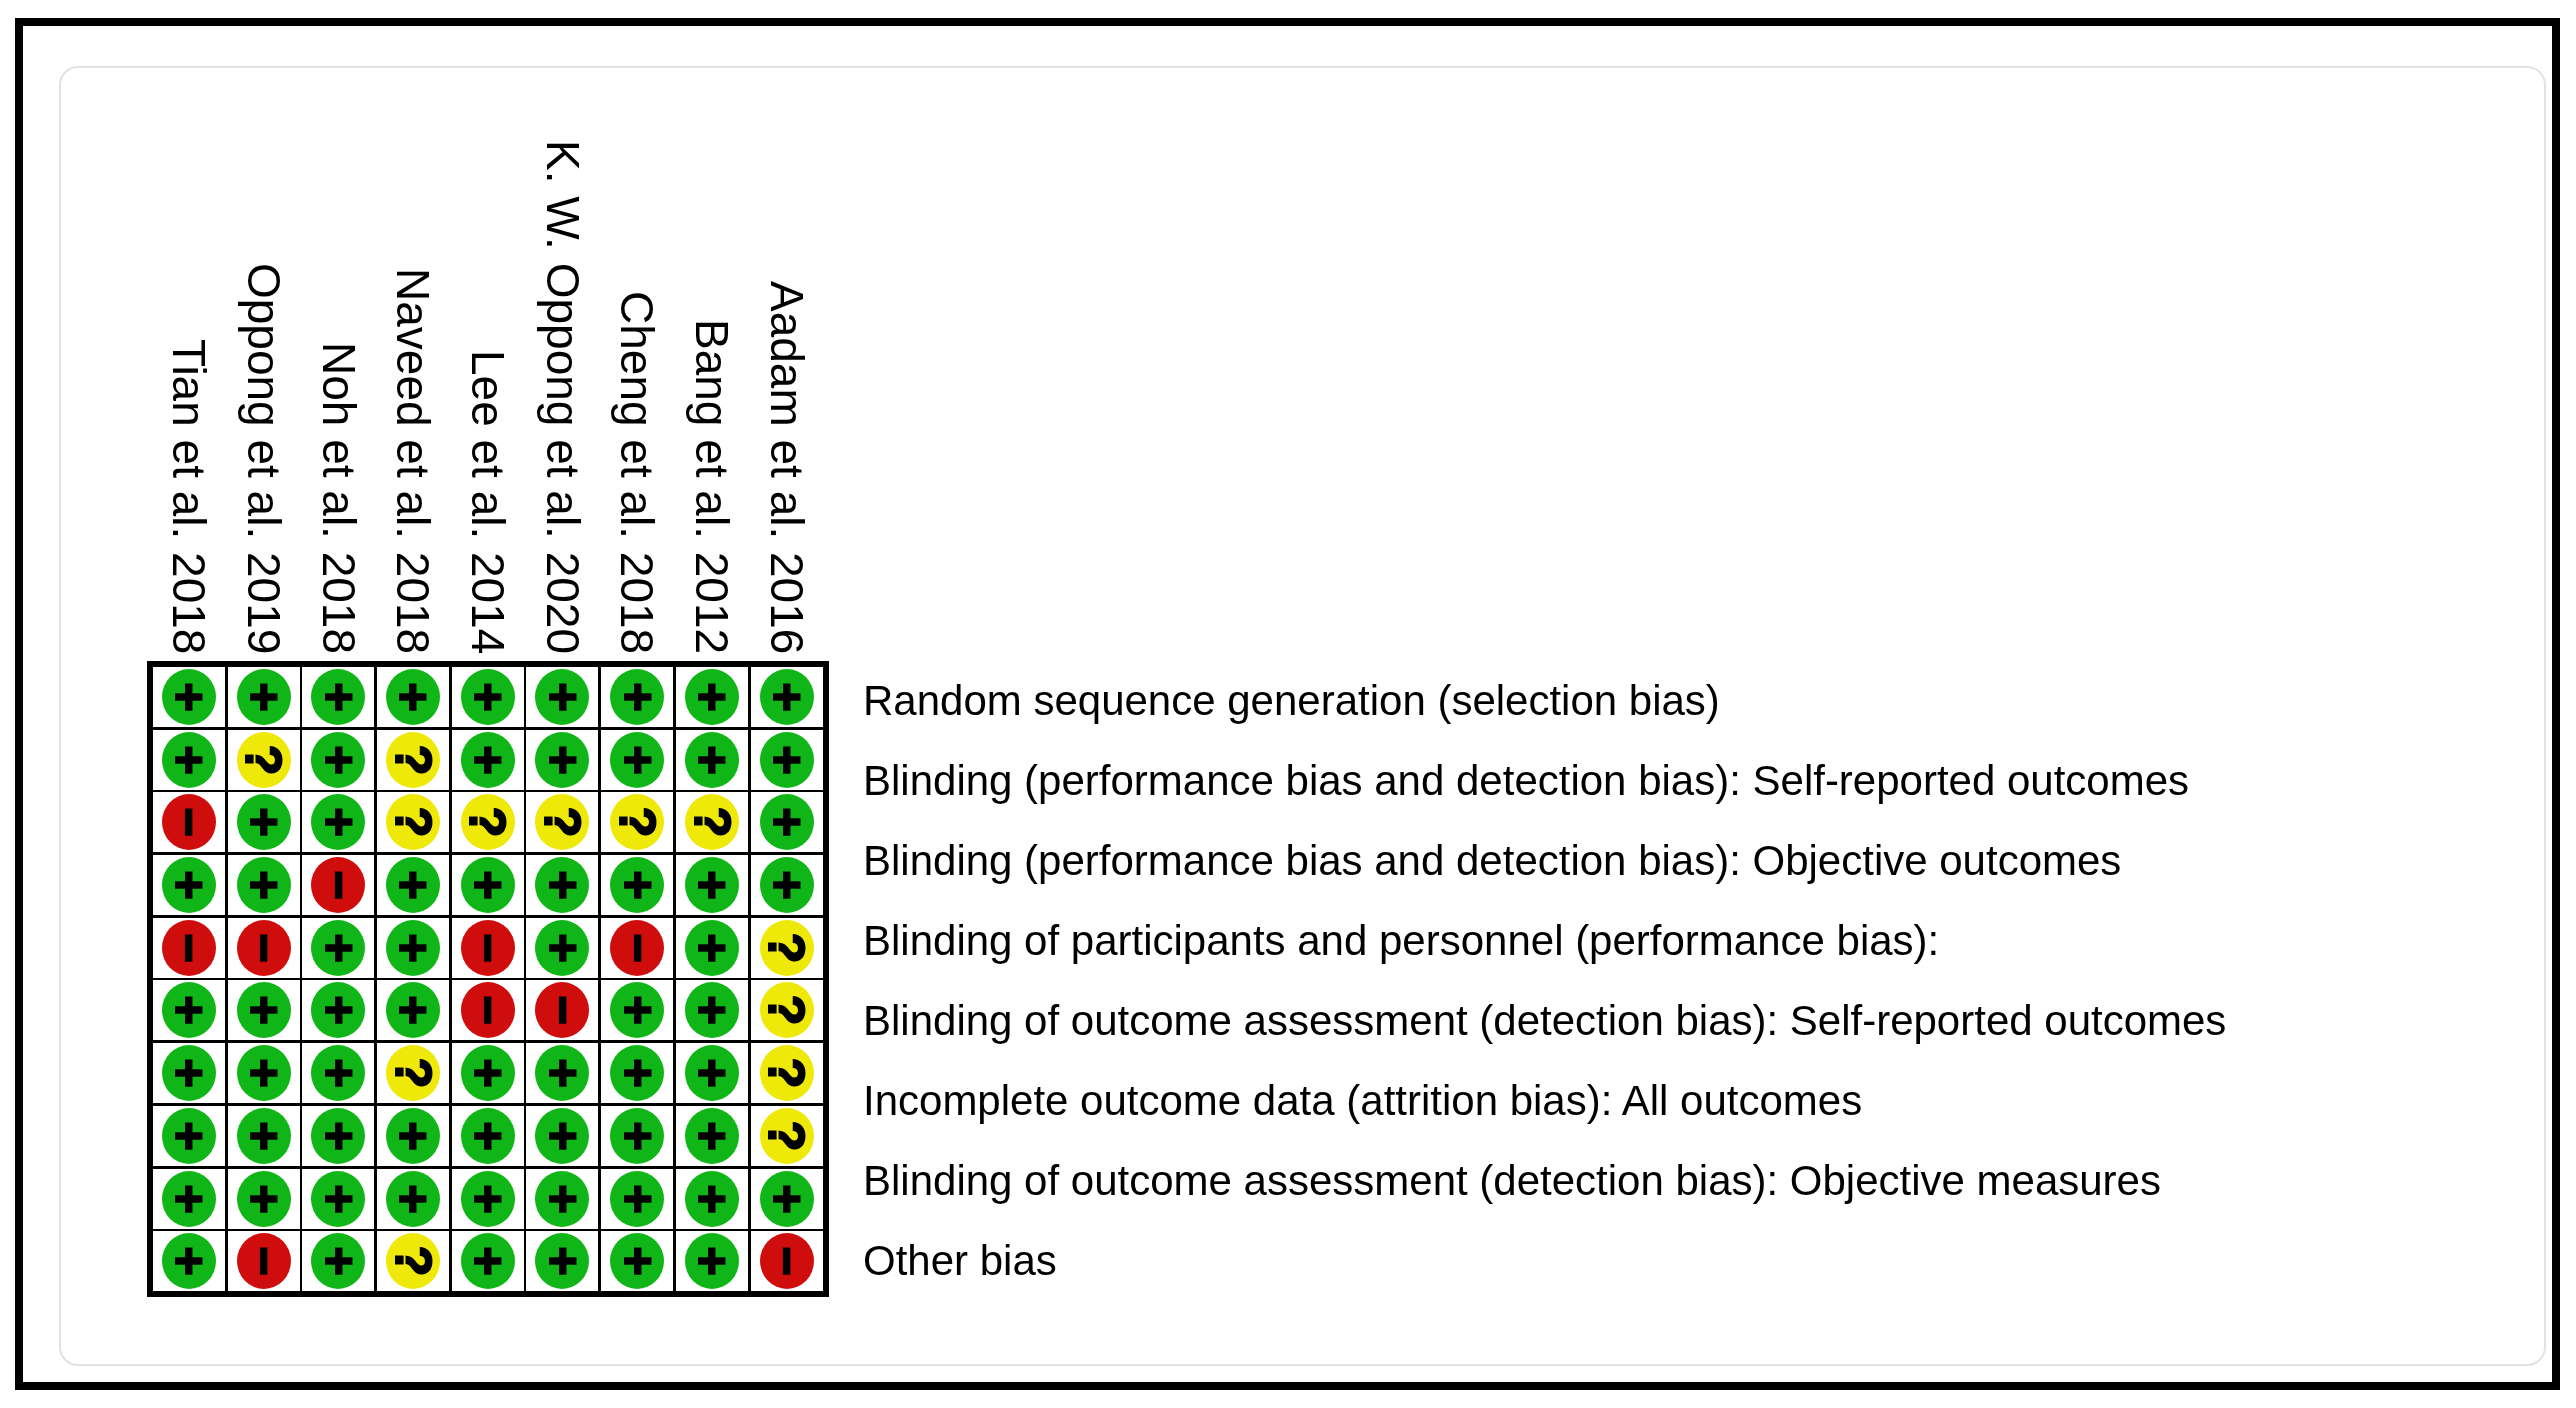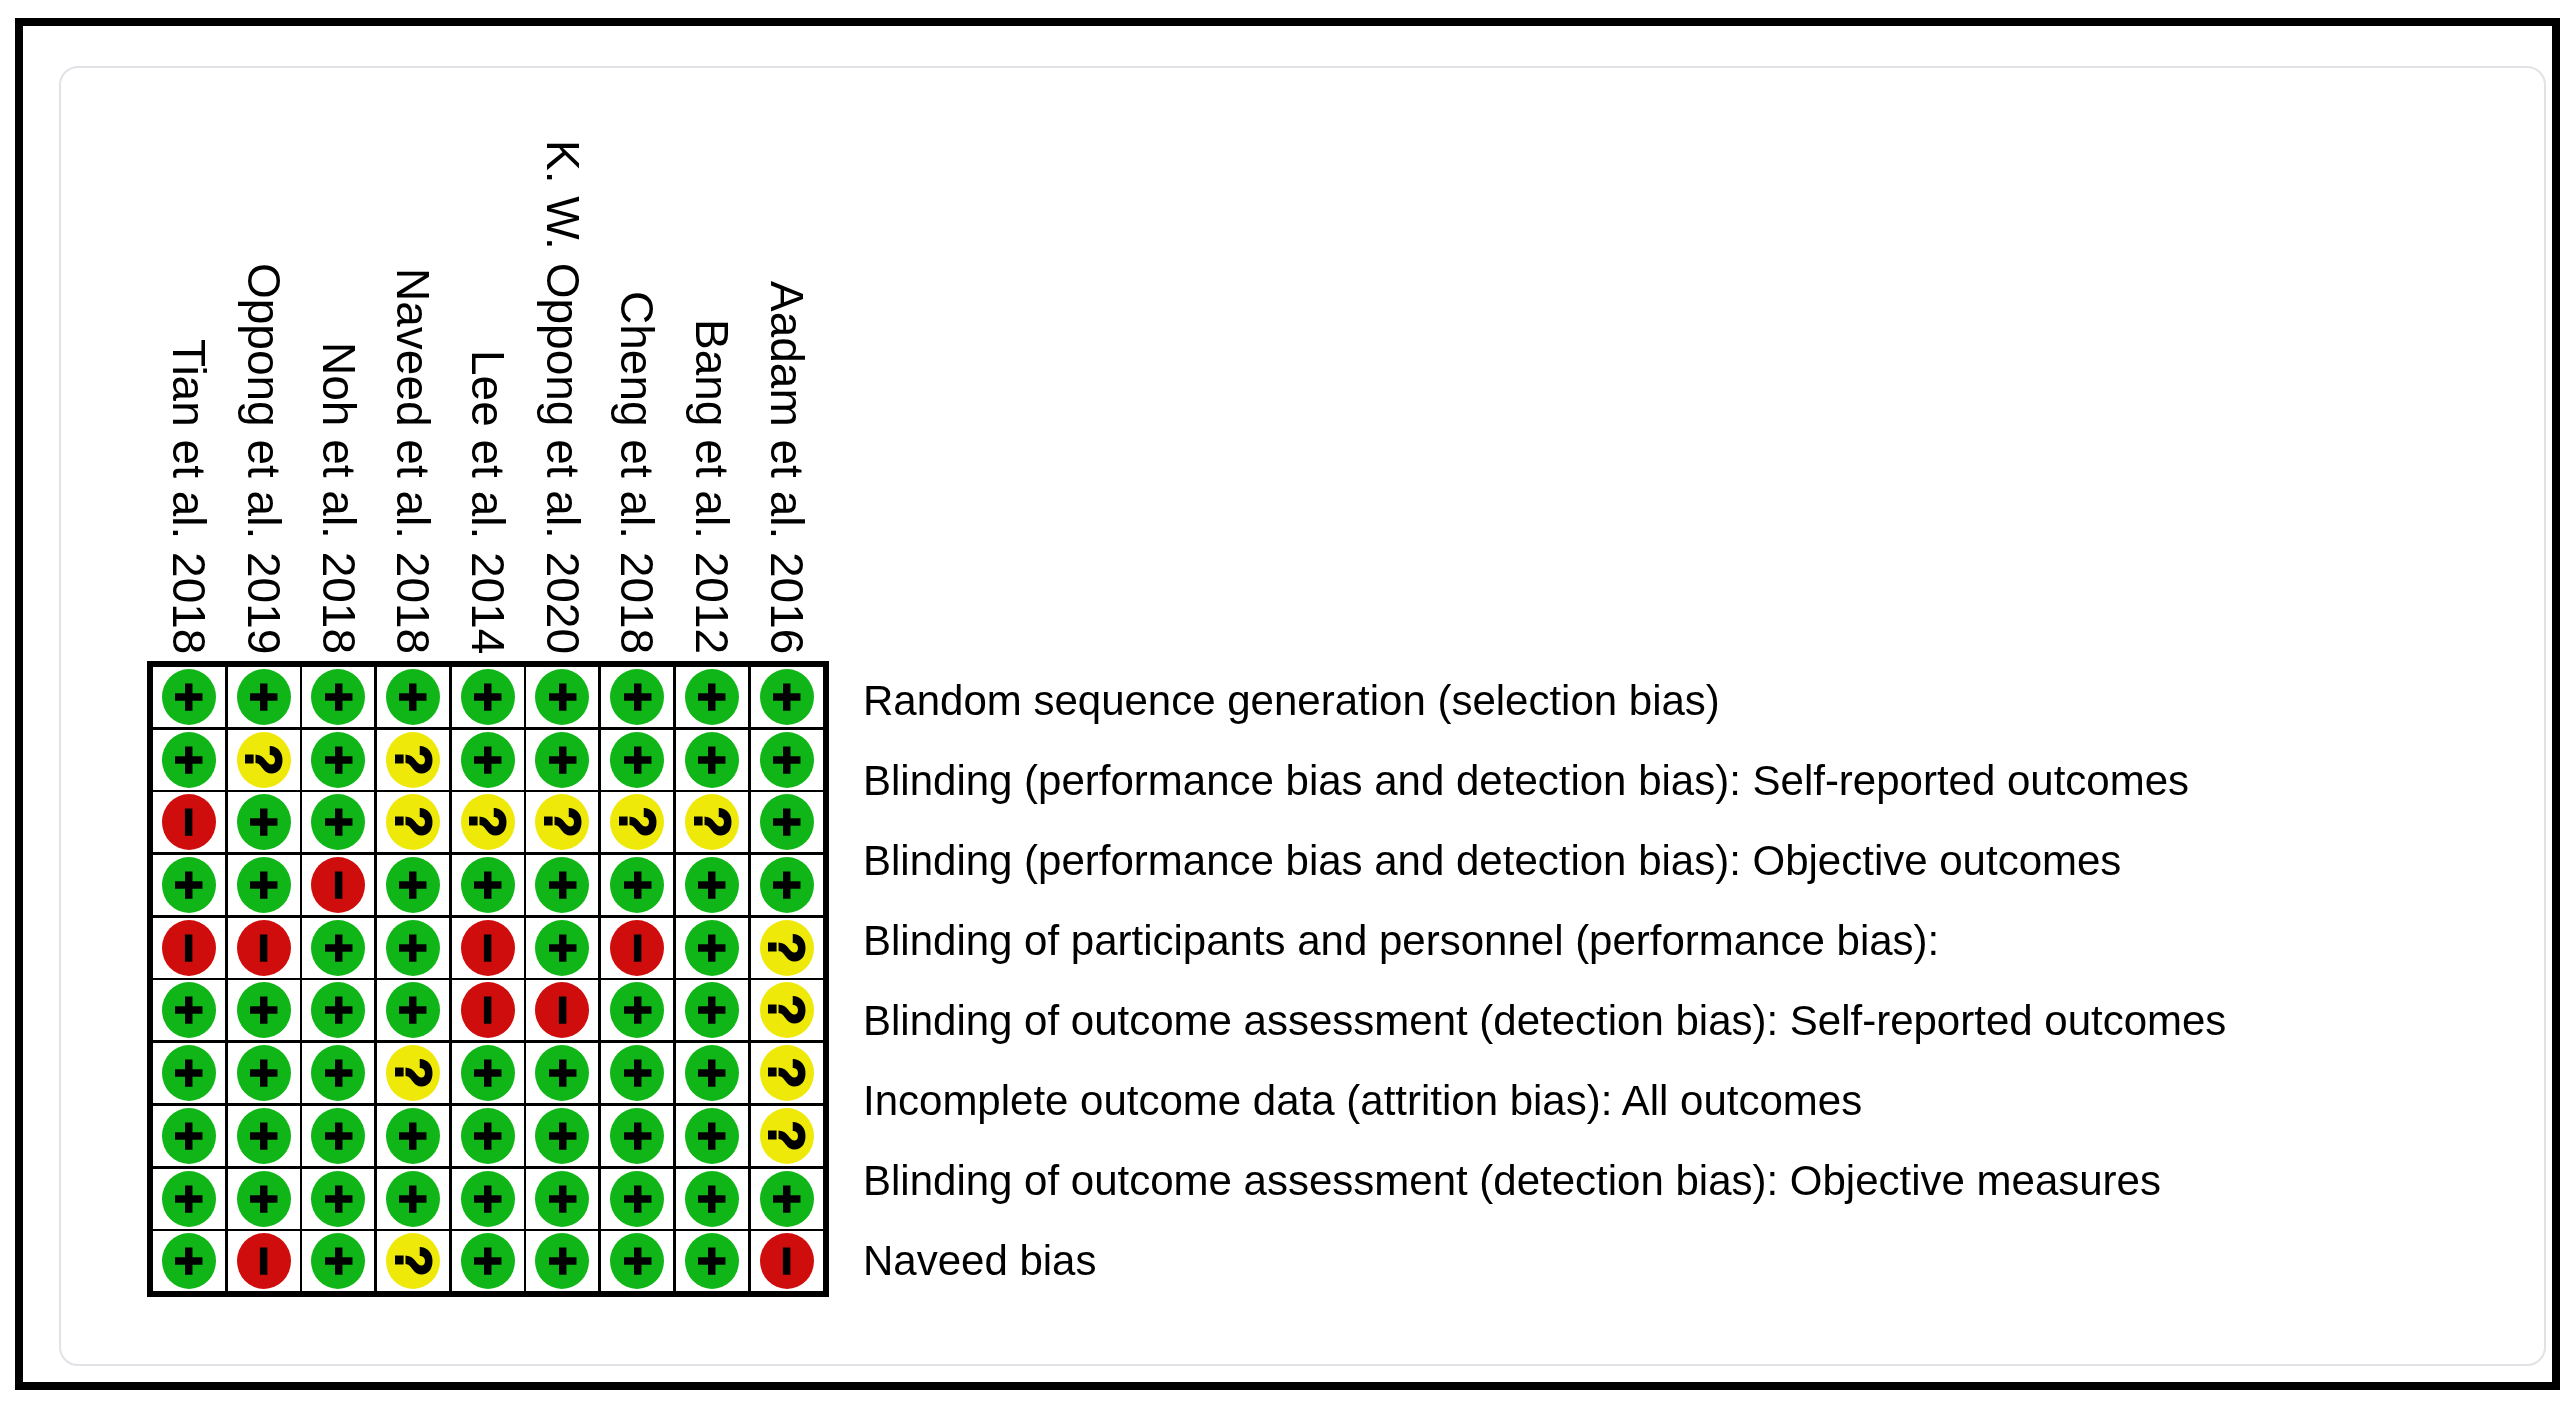--- a/index.html
+++ b/index.html
@@ -606,16 +606,16 @@
       </div>
     </div>
   <div class="labels">
       <div class="rlabel">Random sequence generation (selection bias)</div>
       <div class="rlabel">Blinding (performance bias and detection bias): Self-reported outcomes</div>
       <div class="rlabel">Blinding (performance bias and detection bias): Objective outcomes</div>
       <div class="rlabel">Blinding of participants and personnel (performance bias):</div>
       <div class="rlabel">Blinding of outcome assessment (detection bias): Self-reported outcomes</div>
       <div class="rlabel">Incomplete outcome data (attrition bias): All outcomes</div>
       <div class="rlabel">Blinding of outcome assessment (detection bias): Objective measures</div>
-      <div class="rlabel">Naveed bias</div>
+      <div class="rlabel">Other bias</div>
     </div>
 </div>
 
 
 </body></html>

